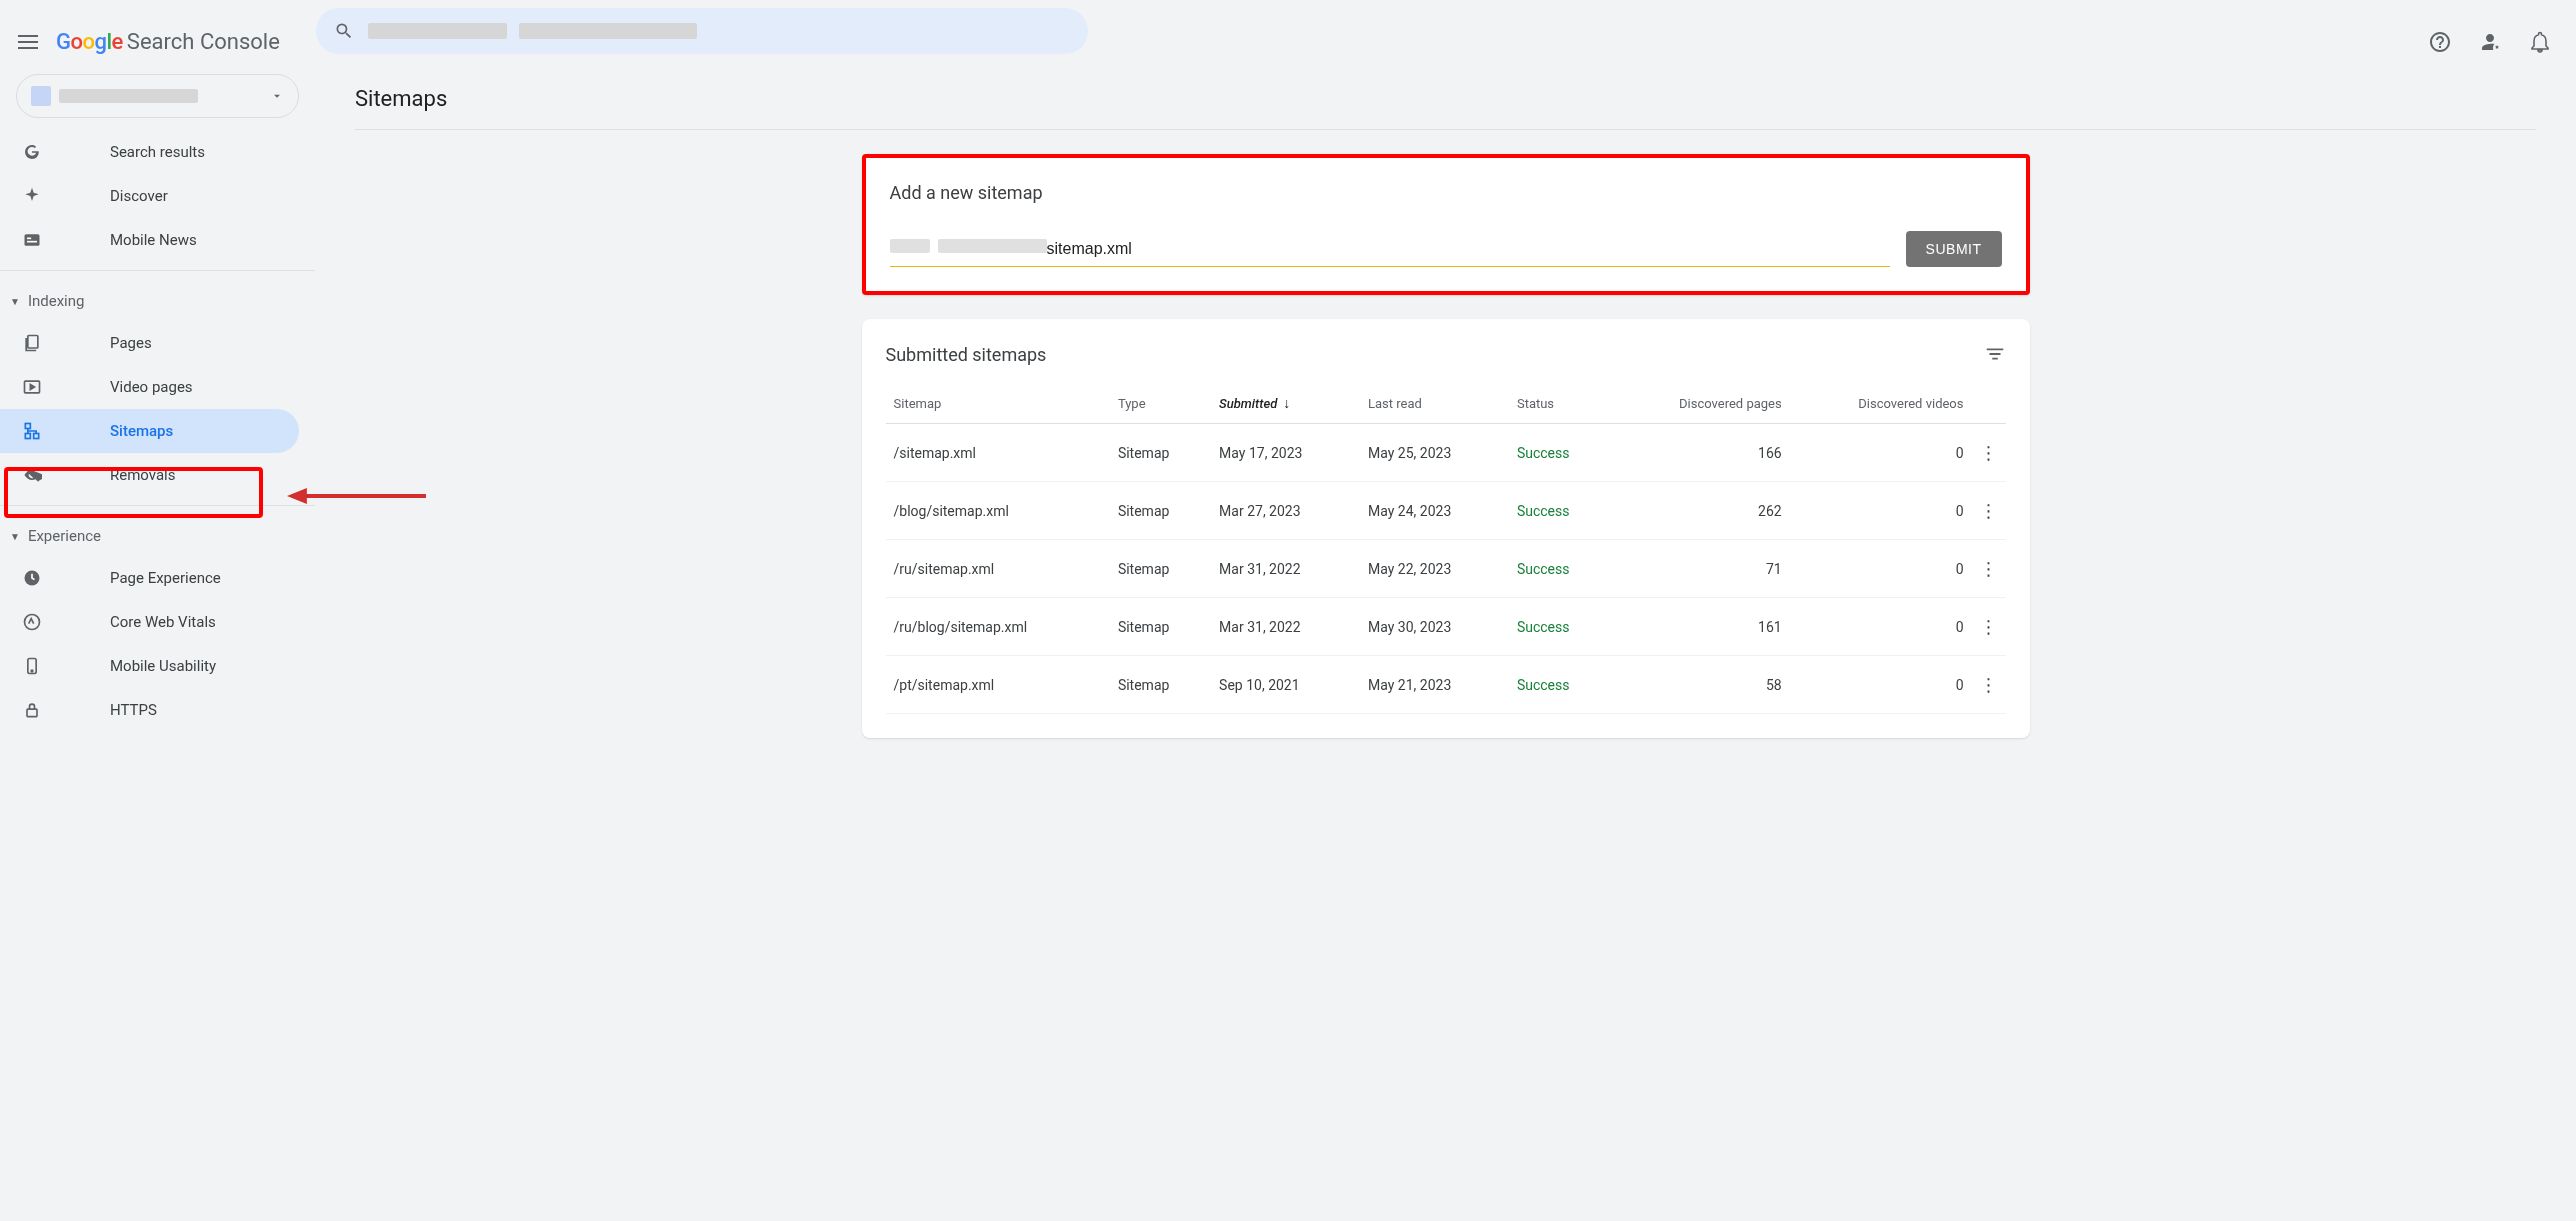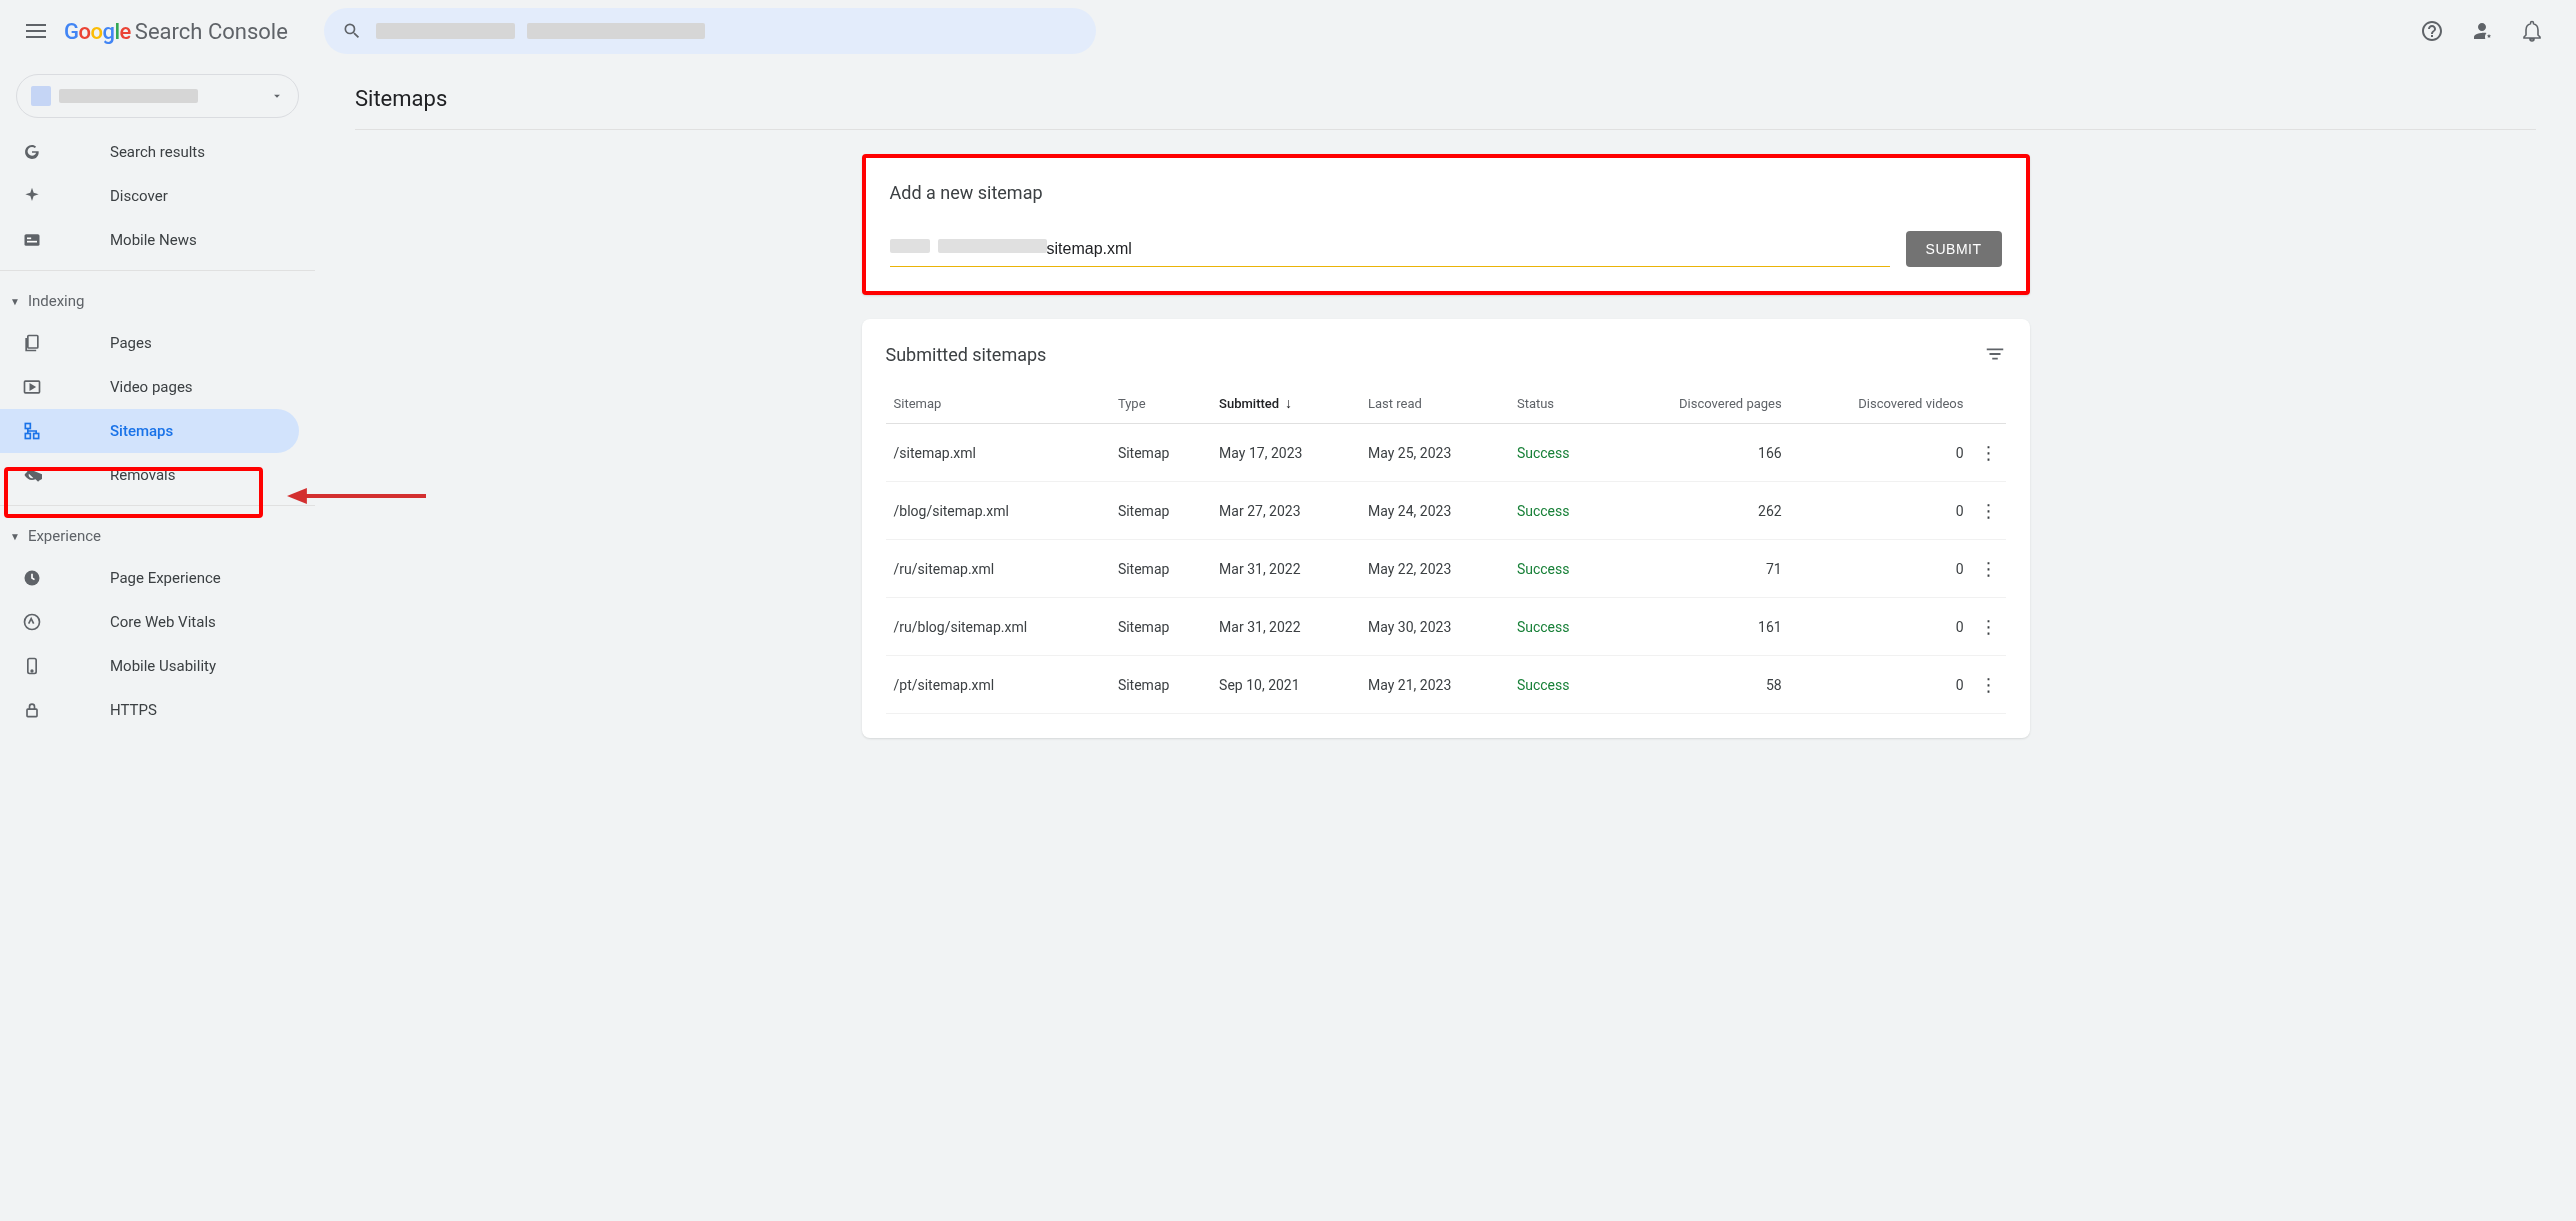--- a/index.html
+++ b/index.html
@@ -1,19 +1,19 @@
 <!DOCTYPE html>
 <html><head>
 <meta charset="utf-8">
 <style>
 * { box-sizing: border-box; margin: 0; padding: 0; }
 body { font-family: 'Google Sans', Roboto, Arial, sans-serif; background: #f1f3f4; color: #202124; }
 
 
-.header { display: flex; align-items: center; padding: 8px 24px; background: #f1f3f4; }
+.header { display: flex; align-items: flex-end; padding: 8px 16px; background: #f1f3f4; }
 .hamburger { width: 24px; height: 24px; cursor: pointer; display: flex; flex-direction: column; justify-content: center; gap: 4px; padding: 0 2px; }
 .hamburger span { height: 2px; background: #5f6368; }
 .logo-area { display: flex; align-items: center; margin-left: 16px; }
 .google-logo { font-size: 22px; font-weight: 500; letter-spacing: -0.5px; }
 .g-blue { color: #4285F4; }
 .g-red { color: #EA4335; }
 .g-yellow { color: #FBBC05; }
 .g-green { color: #34A853; }
 .sc-label { font-size: 22px; color: #5f6368; margin-left: 4px; font-weight: 400; }
 .search-bar { flex: 1; margin-left: 36px; max-width: 772px; background: #e3ecfb; border-radius: 24px; height: 46px; display: flex; align-items: center; padding: 0 18px; }
@@ -57,21 +57,21 @@
 .url-prefix span { background: #e0e0e0; height: 14px; border-radius: 2px; }
 .sitemap-input-wrap { flex: 1; display: flex; align-items: center; border-bottom: 1px solid #eab308; padding-bottom: 4px; }
 .sitemap-input { flex: 1; border: none; outline: none; font-size: 16px; color: #202124; padding: 4px 0; background: transparent; }
 .submit-btn { background: #737373; color: #fff; border: none; border-radius: 4px; padding: 10px 20px; font-size: 14px; font-weight: 500; cursor: pointer; letter-spacing: 0.5px; }
 
 .card2-header { display: flex; align-items: center; justify-content: space-between; }
 .filter-icon { cursor: pointer; fill: #5f6368; }
 
 .sitemap-table { width: 100%; border-collapse: collapse; margin-top: 18px; font-size: 14px; }
 .sitemap-table th { text-align: left; font-weight: 400; color: #5f6368; padding: 12px 8px; font-size: 13px; border-bottom: 1px solid #e0e0e0; }
-.sitemap-table th.sorted { color: #202124; font-weight: 500; }
+.sitemap-table th.sorted { color: #202124; font-weight: 500; font-style: italic; }
 .sitemap-table th.num, .sitemap-table td.num { text-align: right; }
 .sitemap-table td { padding: 18px 8px; border-bottom: 1px solid #f1f1f1; color: #3c4043; }
 .sitemap-table td.status { color: #188038; }
 .row-menu { cursor: pointer; color: #5f6368; text-align: center; width: 28px; font-size: 18px; }
 .sort-arrow { font-size: 14px; margin-left: 6px; }
 </style>
 </head>
 <body>
 
 <div class="header">

